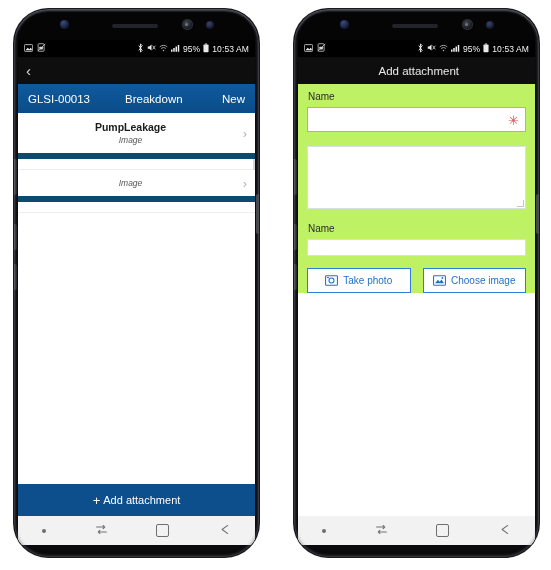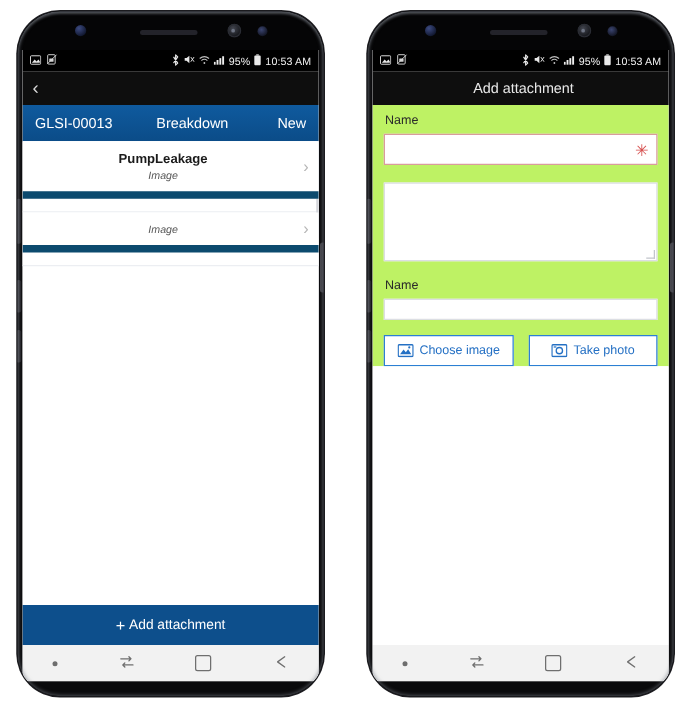--- a/index.html
+++ b/index.html
@@ -546,40 +546,40 @@
           <div class="f-textarea">
             <span class="grip"></span>
           </div>
 
           <div class="f-space-md"></div>
 
           <div class="f-label">Name</div>
           <div class="f-file"></div>
 
           <div class="btn-row">
+            <div class="fbtn">
+              <span class="gi">
+                <svg width="13" height="11" viewBox="0 0 16 13">
+                    <rect x="0.7" y="0.7" width="14.6" height="11.6" rx="1" fill="none" stroke="#2470c4" stroke-width="1.3"></rect>
+                    <circle cx="8" cy="6.5" r="3.1" fill="none" stroke="#2470c4" stroke-width="1.3"></circle>
+                    <rect x="2.4" y="2.3" width="2.6" height="1.2" fill="#2470c4"></rect>
+                  </svg>
+              </span>
+              <span>Take photo</span>
+            </div>
             <div class="fbtn">
               <span class="gi">
                 <svg width="13" height="11" viewBox="0 0 16 13">
                     <rect x="0.7" y="0.7" width="14.6" height="11.6" rx="1" fill="none" stroke="#2470c4" stroke-width="1.3"></rect>
                     <path d="M2.5 10 L6 5.5 L8.2 8 L10.5 5.2 L13.5 10 Z" fill="#2470c4"></path>
                     <circle cx="11.6" cy="3.4" r="1.1" fill="#2470c4"></circle>
                   </svg>
               </span>
               <span>Choose image</span>
             </div>
-            <div class="fbtn">
-              <span class="gi">
-                <svg width="13" height="11" viewBox="0 0 16 13">
-                    <rect x="0.7" y="0.7" width="14.6" height="11.6" rx="1" fill="none" stroke="#2470c4" stroke-width="1.3"></rect>
-                    <circle cx="8" cy="6.5" r="3.1" fill="none" stroke="#2470c4" stroke-width="1.3"></circle>
-                    <rect x="2.4" y="2.3" width="2.6" height="1.2" fill="#2470c4"></rect>
-                  </svg>
-              </span>
-              <span>Take photo</span>
-            </div>
           </div>
         </div>
 
         <div class="flexfill"></div>
 
 
         <div class="navbar">
           <span class="nav-dot"></span>
           <span class="nav-ic">
             <svg width="13" height="13" viewBox="0 0 16 16">

